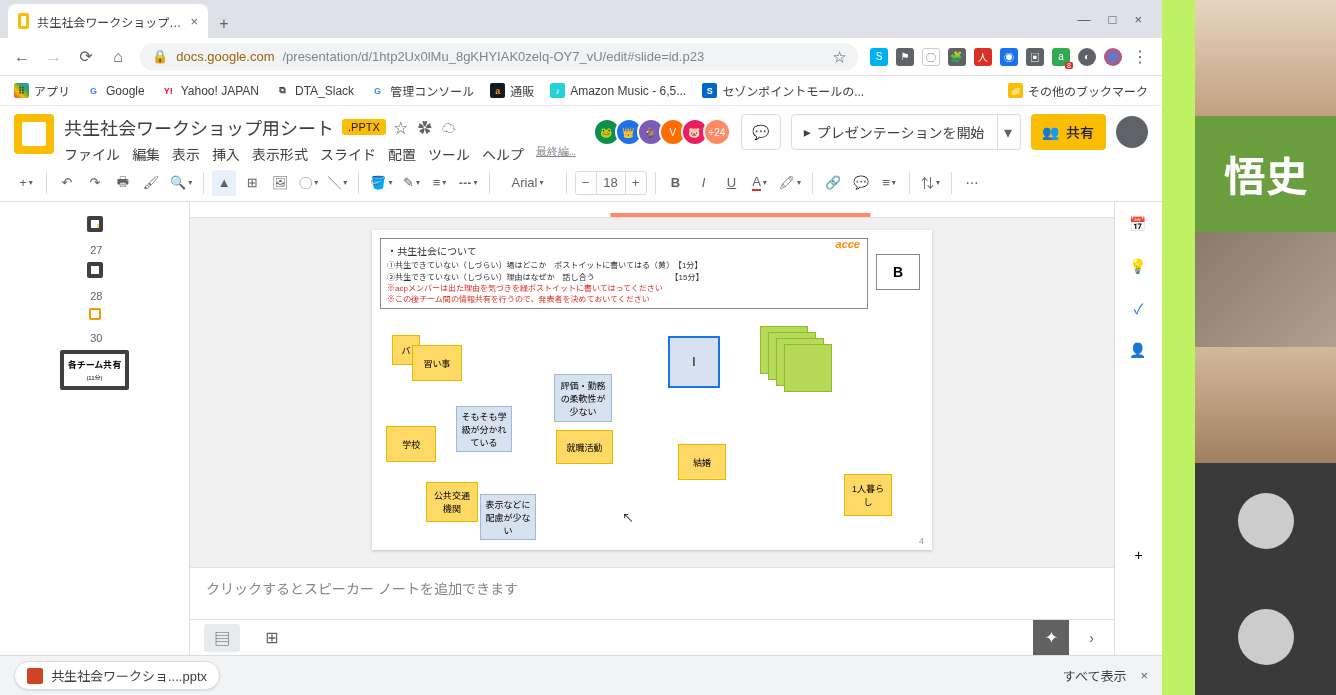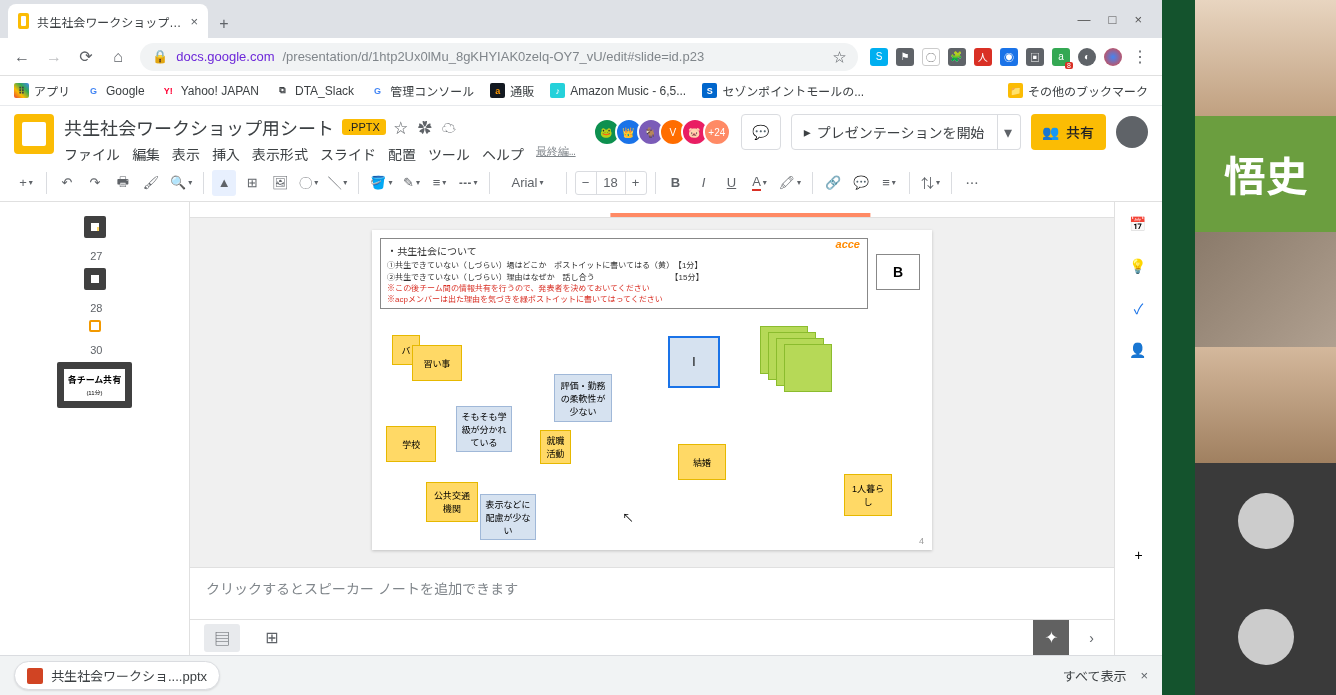--- a/index.html
+++ b/index.html
@@ -51,21 +51,21 @@
 .font-box{padding:0 6px;min-width:60px;}
 .size-control{display:flex;align-items:center;border:1px solid #dadce0;border-radius:3px;height:24px;}
 .size-control .tb-btn{min-width:20px;}
 .size-val{width:30px;text-align:center;border-left:1px solid #dadce0;border-right:1px solid #dadce0;height:100%;line-height:22px;}
 .workspace { flex:1; display:flex; overflow:hidden; background:#f8f9fa; position:relative;}
 .right-rail{width:48px;background:#fff;border-left:1px solid #e0e0e0;display:flex;flex-direction:column;align-items:center;padding-top:12px;gap:22px;}
 .rail-icon{width:20px;height:20px;cursor:pointer;display:flex;align-items:center;justify-content:center;font-size:14px;}
 .filmstrip { width:190px; background:#fff; border-right:1px solid #e0e0e0; overflow-y:auto; padding:6px 8px;}
 .thumb-row{display:flex;gap:6px;margin-bottom:10px;align-items:center;flex-direction:column;}
 .thumb-num{width:16px;font-size:11px;color:#5f6368;text-align:right;padding-top:2px;}
-.thumb{flex:1;height:78px;border:7px solid #404040;border-radius:2px;background:#fff;cursor:pointer;display:flex;flex-wrap:wrap;gap:2px;padding:4px;overflow:hidden;position:relative;}
+.thumb{flex:1;height:78px;border:4px solid #404040;border-radius:2px;background:#fff;cursor:pointer;display:flex;flex-wrap:wrap;gap:2px;padding:4px;overflow:hidden;position:relative;}
 .thumb.active{border:2px solid #f29900;}
 .t-note{width:12px;height:8px;background:#fdd663;position:absolute;}
 .canvas-area{flex:1;display:flex;flex-direction:column;position:relative;}
 .ruler-h{height:16px;background:#fff;border-bottom:1px solid #e0e0e0;position:relative;}
 .ruler-h::after{content:"";position:absolute;left:50%;bottom:0;width:260px;height:4px;background:#ff8a65;transform:translateX(-16%);}
 .canvas-scroll{flex:1;display:flex;align-items:flex-start;justify-content:center;padding:12px 16px 0;overflow:auto;background:#f0f0f0;}
 .slide{width:560px;height:320px;background:#fff;box-shadow:0 1px 3px rgba(0,0,0,.2);position:relative;font-size:9px;}
 .slide-box{position:absolute;top:8px;left:8px;right:64px;border:1px solid #888;padding:4px 6px;background:#fff;}
 .s-title{color:#333;font-size:10px;}
 .s-line{color:#333;font-size:8px;margin-top:1px;}
@@ -83,21 +83,21 @@
 .status-bar{height:36px;border-top:1px solid #e0e0e0;display:flex;align-items:center;padding:0 14px;gap:14px;background:#fff;color:#5f6368;}
 .view-btn{width:36px;height:28px;display:flex;align-items:center;justify-content:center;cursor:pointer;border-radius:3px;}
 .sb-spacer{flex:1;}
 .explore-box{width:36px;height:36px;background:#616161;color:#fff;display:flex;align-items:center;justify-content:center;cursor:pointer;border-radius:0;}
 .chevron{cursor:pointer;padding:0 6px;font-size:14px;}
 .download-bar{height:40px;background:#f1f3f4;border-top:1px solid #dadce0;display:flex;align-items:center;padding:0 14px;font-size:13px;color:#3c4043;}
 .dl-item{display:flex;align-items:center;gap:8px;background:#fff;border:1px solid #dadce0;border-radius:16px;padding:4px 12px;cursor:pointer;box-shadow:0 1px 2px rgba(0,0,0,.1);}
 .dl-icon{width:16px;height:16px;background:#d14423;border-radius:2px;}
 .dl-showall{margin-left:auto;cursor:pointer;text-align:right;}
 .dl-close{margin-left:14px;cursor:pointer;color:#5f6368;}
-.zoom-col{width:174px;height:695px;background:#14532d;display:flex;flex-direction:column;padding-left:33px;}
+.zoom-col{width:174px;height:695px;background:#bef264;display:flex;flex-direction:column;padding-left:33px;}
 .z-tile{flex:1;min-height:0;position:relative;display:flex;align-items:center;justify-content:center;color:#fff;overflow:hidden;}
 .z-tile.label{background:#6b9e3f;font-size:42px;font-weight:bold;}
 .z-avatar{width:56px;height:56px;border-radius:50%;background:#ccc;}
 .z-vid{background:linear-gradient(135deg,#8a7a6a,#b0a090);width:100%;height:100%;}
 </style>
 </head>
 <body>
 
 <div class="main">
 
@@ -115,21 +115,21 @@
     </div>
   </div>
 
   <div class="addr-bar">
     <span class="nav-btn">←</span>
     <span class="nav-btn" style="opacity:.4">→</span>
     <span class="nav-btn">⟳</span>
     <span class="nav-btn">⌂</span>
     <div class="url-box">
       <span>🔒</span>
-      <span style="color:#6d28d9">docs.google.com</span>
+      <span style="color:#a16207">docs.google.com</span>
         <span class="url-path">/presentation/d/1htp2Ux0lMu_8gKHYIAK0zelq-OY7_vU/edit#slide=id.p23</span>
       <span style="margin-left:auto">☆</span>
     </div>
     <div class="ext-icons">
       <span class="ext-i" style="background:#00aff0">S</span>
       <span class="ext-i" style="background:#5f6368">⚑</span>
       <span class="ext-i" style="background:#fff;border:1px solid #ccc;color:#555">◯</span>
       <span class="ext-i" style="background:#5f6368">🧩</span>
       <span class="ext-i" style="background:#d93025">人</span>
       <span class="ext-i" style="background:#1a73e8">◉</span>
@@ -315,34 +315,34 @@
     </div>
 
     <div class="canvas-area">
       <div class="ruler-h"></div>
       <div class="canvas-scroll">
         <div class="slide">
           <div class="slide-box">
             <div class="s-title">・共生社会について</div>
             <div class="s-line">①共生できていない（しづらい）場はどこか　ポストイットに書いてはる（黄）　【1分】</div>
             <div class="s-line">②共生できていない（しづらい）理由はなぜか　話し合う　　　　　　　　　　【15分】</div>
+            <div class="s-red">※acpメンバーは出た理由を気づきを緑ポストイットに書いてはってください</div>
             <div class="s-red">※この後チーム間の情報共有を行うので、発表者を決めておいてください</div>
-            <div class="s-red">※acpメンバーは出た理由を気づきを緑ポストイットに書いてはってください</div>
           </div>
           <div class="corner-logo">acce</div>
           <div class="group-b">B</div>
 
           <div class="note n-yellow" style="top:105px;left:20px;width:28px;height:30px">バ</div>
           <div class="note n-yellow" style="top:115px;left:40px;width:50px;height:36px">習い事</div>
           <div class="note n-yellow" style="top:196px;left:14px;width:50px;height:36px">学校</div>
           <div class="note n-yellow" style="top:252px;left:54px;width:52px;height:40px">公共交通機関</div>
           <div class="note n-blue" style="top:176px;left:84px;width:56px;height:46px">そもそも学級が分かれている</div>
           <div class="note n-blue" style="top:264px;left:108px;width:56px;height:46px">表示などに配慮が少ない</div>
           <div class="note n-blue" style="top:144px;left:182px;width:58px;height:48px">評価・勤務の柔軟性が少ない</div>
-          <div class="note n-yellow" style="top:200px;left:168px;width:31px;height:34px">就職活動</div>
+          <div class="note n-yellow" style="top:200px;left:184px;width:57px;height:34px">就職活動</div>
           <div class="note n-yellow" style="top:214px;left:306px;width:48px;height:36px">結婚</div>
           <div class="note n-yellow" style="top:244px;left:472px;width:48px;height:42px">1人暮らし</div>
 
           <div class="note n-blue n-sel" style="top:106px;left:296px;width:52px;height:52px;font-size:12px">I</div>
 
           <div class="note n-green" style="top:96px;left:388px;width:48px;height:48px"></div>
           <div class="note n-green" style="top:102px;left:396px;width:48px;height:48px"></div>
           <div class="note n-green" style="top:108px;left:404px;width:48px;height:48px"></div>
           <div class="note n-green" style="top:114px;left:412px;width:48px;height:48px"></div>
 

